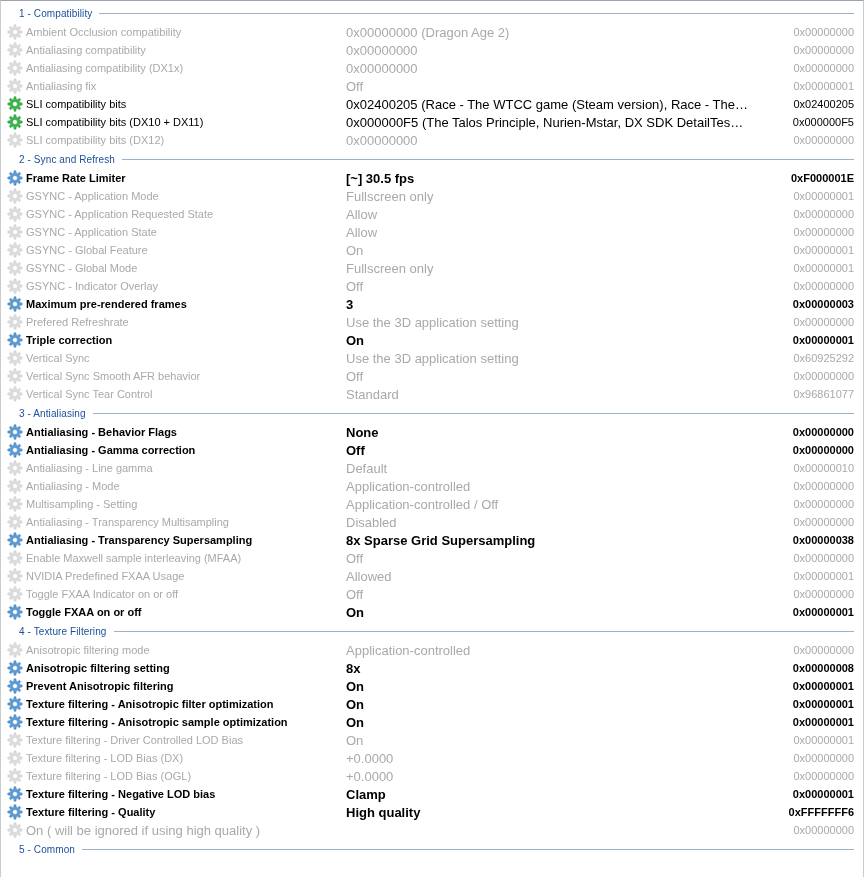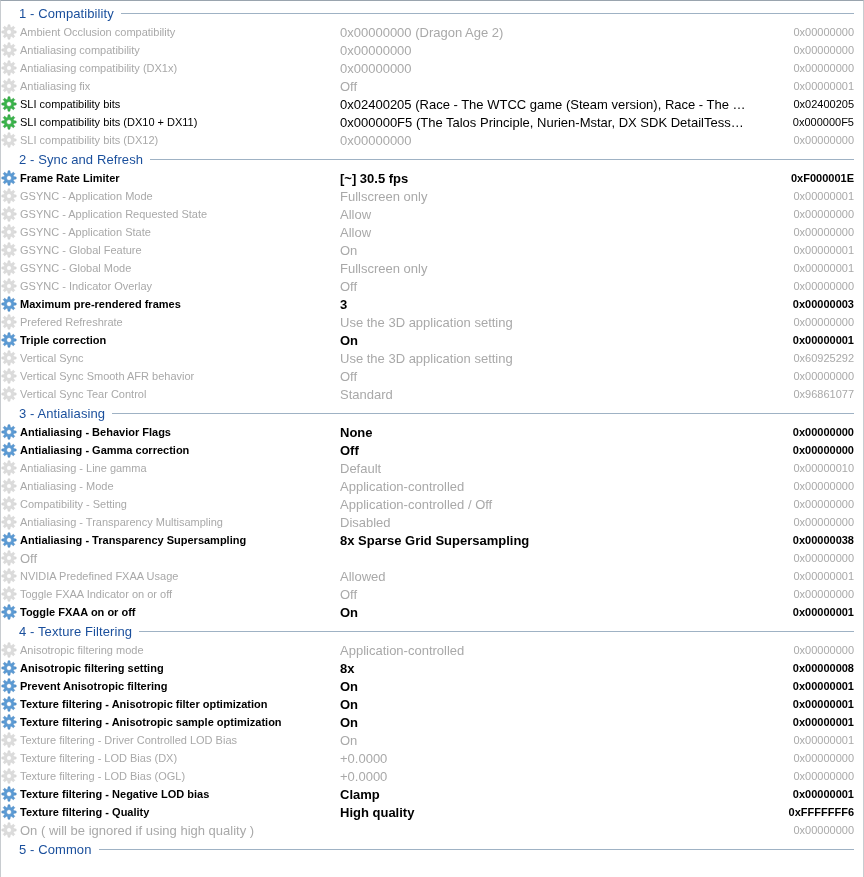--- a/index.html
+++ b/index.html
@@ -32,37 +32,38 @@
   .section {
     display: flex;
     align-items: center;
     height: 19px;
     padding-left: 18px;
     padding-right: 9px;
     margin-top: 1px;
   }
   .section-label {
     color: #1a4f9c;
-    font-size: 13px;
+    font-size: 10px;
     white-space: nowrap;
     padding-right: 7px;
     letter-spacing: .1px;
     text-align: center;
   }
   .section-rule {
     flex: 1;
     height: 1px;
     background: #9fb2c4;
   }
 
   
   .row {
     display: flex;
     align-items: center;
     height: 18px;
+    padding-left: 6px;
     padding-right: 9px;
     white-space: nowrap;
   }
   .gear {
     flex: 0 0 16px;
     width: 16px; height: 16px;
     margin-right: 3px;
     position: relative;
   }
   .gear svg { display: block; }
@@ -385,21 +386,21 @@
         <span class="value">Application-controlled</span>
         <span class="hex">0x00000000</span>
       </div>
       <div class="row s-default">
         <span class="gear">
           <svg width="16" height="16" viewBox="0 0 16 16" aria-hidden="true">
             <polygon points="15.14,7.04 15.14,8.96 12.86,9.17 12.26,10.61 13.72,12.37 12.37,13.72 10.61,12.26 9.17,12.86 8.96,15.14 7.04,15.14 6.83,12.86 5.39,12.26 3.63,13.72 2.28,12.37 3.74,10.61 3.14,9.17 0.86,8.96 0.86,7.04 3.14,6.83 3.74,5.39 2.28,3.63 3.63,2.28 5.39,3.74 6.83,3.14 7.04,0.86 8.96,0.86 9.17,3.14 10.61,3.74 12.37,2.28 13.72,3.63 12.26,5.39 12.86,6.83" fill="#dcdcdc" stroke="#d0d0d0" stroke-width="0.6" stroke-linejoin="round"></polygon>
             <circle cx="8" cy="8" r="2.5" fill="#ffffff" stroke="#d0d0d0" stroke-width="0.6"></circle>
           </svg>
         </span>
-        <span class="name">Compatibility - Setting</span>
+        <span class="name">Multisampling - Setting</span>
         <span class="value">Application-controlled / Off</span>
         <span class="hex">0x00000000</span>
       </div>
       <div class="row s-default">
         <span class="gear">
           <svg width="16" height="16" viewBox="0 0 16 16" aria-hidden="true">
             <polygon points="15.14,7.04 15.14,8.96 12.86,9.17 12.26,10.61 13.72,12.37 12.37,13.72 10.61,12.26 9.17,12.86 8.96,15.14 7.04,15.14 6.83,12.86 5.39,12.26 3.63,13.72 2.28,12.37 3.74,10.61 3.14,9.17 0.86,8.96 0.86,7.04 3.14,6.83 3.74,5.39 2.28,3.63 3.63,2.28 5.39,3.74 6.83,3.14 7.04,0.86 8.96,0.86 9.17,3.14 10.61,3.74 12.37,2.28 13.72,3.63 12.26,5.39 12.86,6.83" fill="#dcdcdc" stroke="#d0d0d0" stroke-width="0.6" stroke-linejoin="round"></polygon>
             <circle cx="8" cy="8" r="2.5" fill="#ffffff" stroke="#d0d0d0" stroke-width="0.6"></circle>
           </svg>
         </span>
@@ -418,20 +419,21 @@
         <span class="value">8x Sparse Grid Supersampling</span>
         <span class="hex">0x00000038</span>
       </div>
       <div class="row s-default">
         <span class="gear">
           <svg width="16" height="16" viewBox="0 0 16 16" aria-hidden="true">
             <polygon points="15.14,7.04 15.14,8.96 12.86,9.17 12.26,10.61 13.72,12.37 12.37,13.72 10.61,12.26 9.17,12.86 8.96,15.14 7.04,15.14 6.83,12.86 5.39,12.26 3.63,13.72 2.28,12.37 3.74,10.61 3.14,9.17 0.86,8.96 0.86,7.04 3.14,6.83 3.74,5.39 2.28,3.63 3.63,2.28 5.39,3.74 6.83,3.14 7.04,0.86 8.96,0.86 9.17,3.14 10.61,3.74 12.37,2.28 13.72,3.63 12.26,5.39 12.86,6.83" fill="#dcdcdc" stroke="#d0d0d0" stroke-width="0.6" stroke-linejoin="round"></polygon>
             <circle cx="8" cy="8" r="2.5" fill="#ffffff" stroke="#d0d0d0" stroke-width="0.6"></circle>
           </svg>
         </span>
+        <span class="name">Enable Maxwell sample interleaving (MFAA)</span>
         <span class="value">Off</span>
         <span class="hex">0x00000000</span>
       </div>
       <div class="row s-default">
         <span class="gear">
           <svg width="16" height="16" viewBox="0 0 16 16" aria-hidden="true">
             <polygon points="15.14,7.04 15.14,8.96 12.86,9.17 12.26,10.61 13.72,12.37 12.37,13.72 10.61,12.26 9.17,12.86 8.96,15.14 7.04,15.14 6.83,12.86 5.39,12.26 3.63,13.72 2.28,12.37 3.74,10.61 3.14,9.17 0.86,8.96 0.86,7.04 3.14,6.83 3.74,5.39 2.28,3.63 3.63,2.28 5.39,3.74 6.83,3.14 7.04,0.86 8.96,0.86 9.17,3.14 10.61,3.74 12.37,2.28 13.72,3.63 12.26,5.39 12.86,6.83" fill="#dcdcdc" stroke="#d0d0d0" stroke-width="0.6" stroke-linejoin="round"></polygon>
             <circle cx="8" cy="8" r="2.5" fill="#ffffff" stroke="#d0d0d0" stroke-width="0.6"></circle>
           </svg>
         </span>

